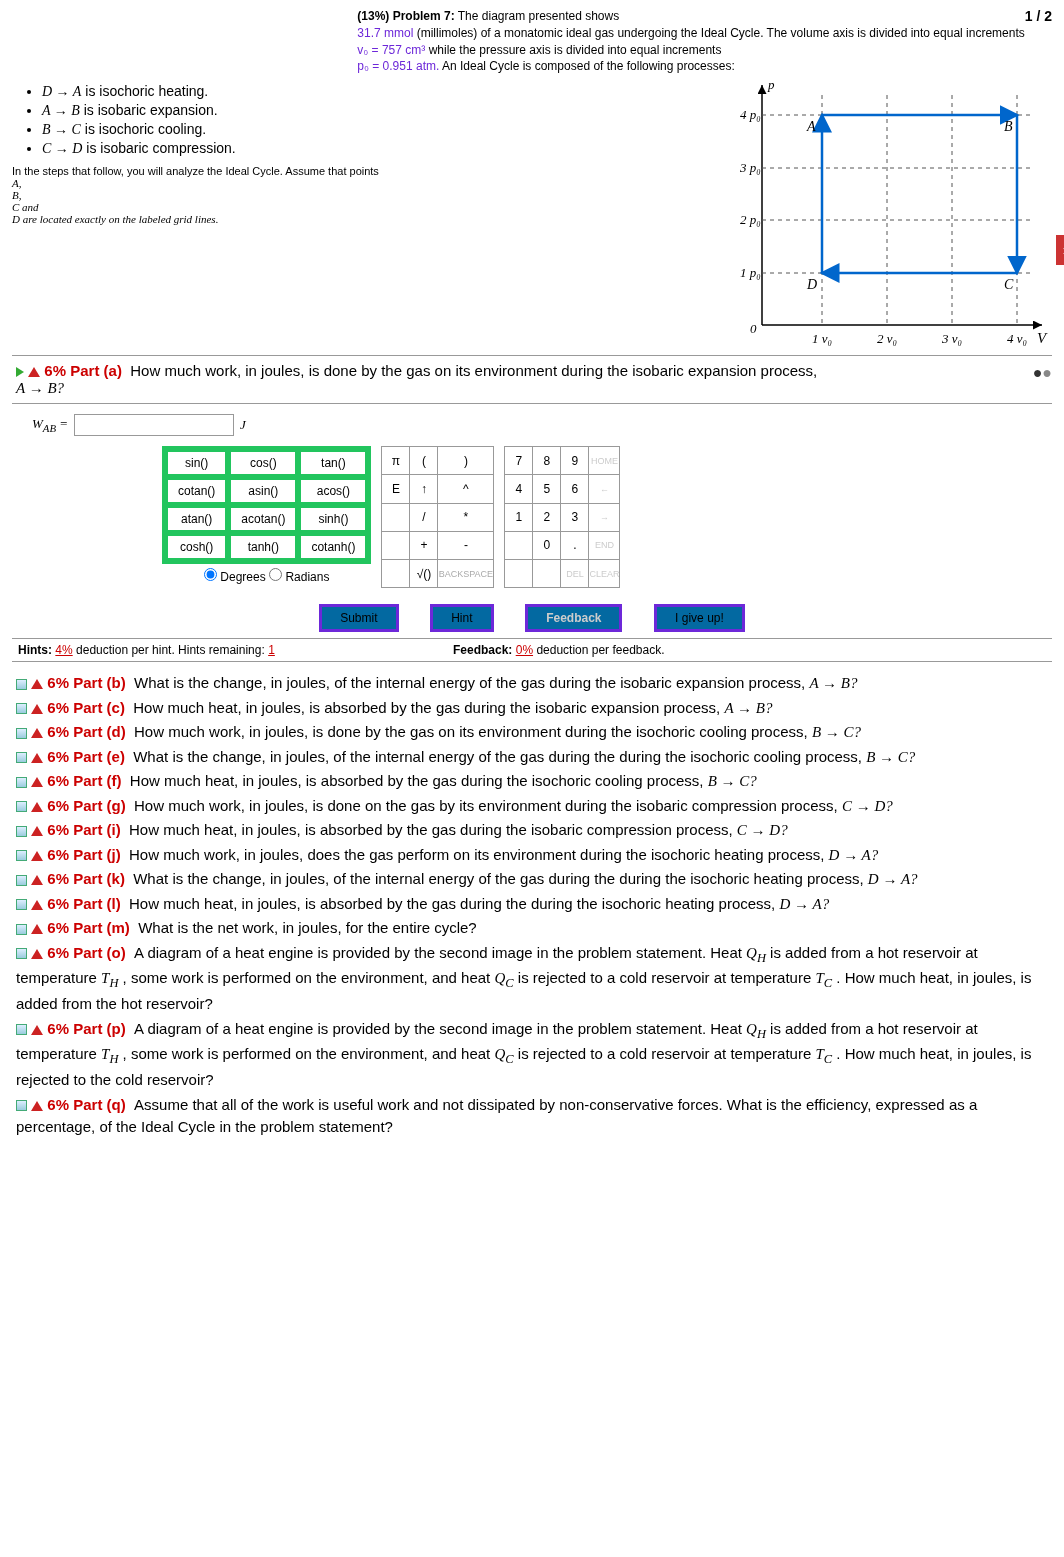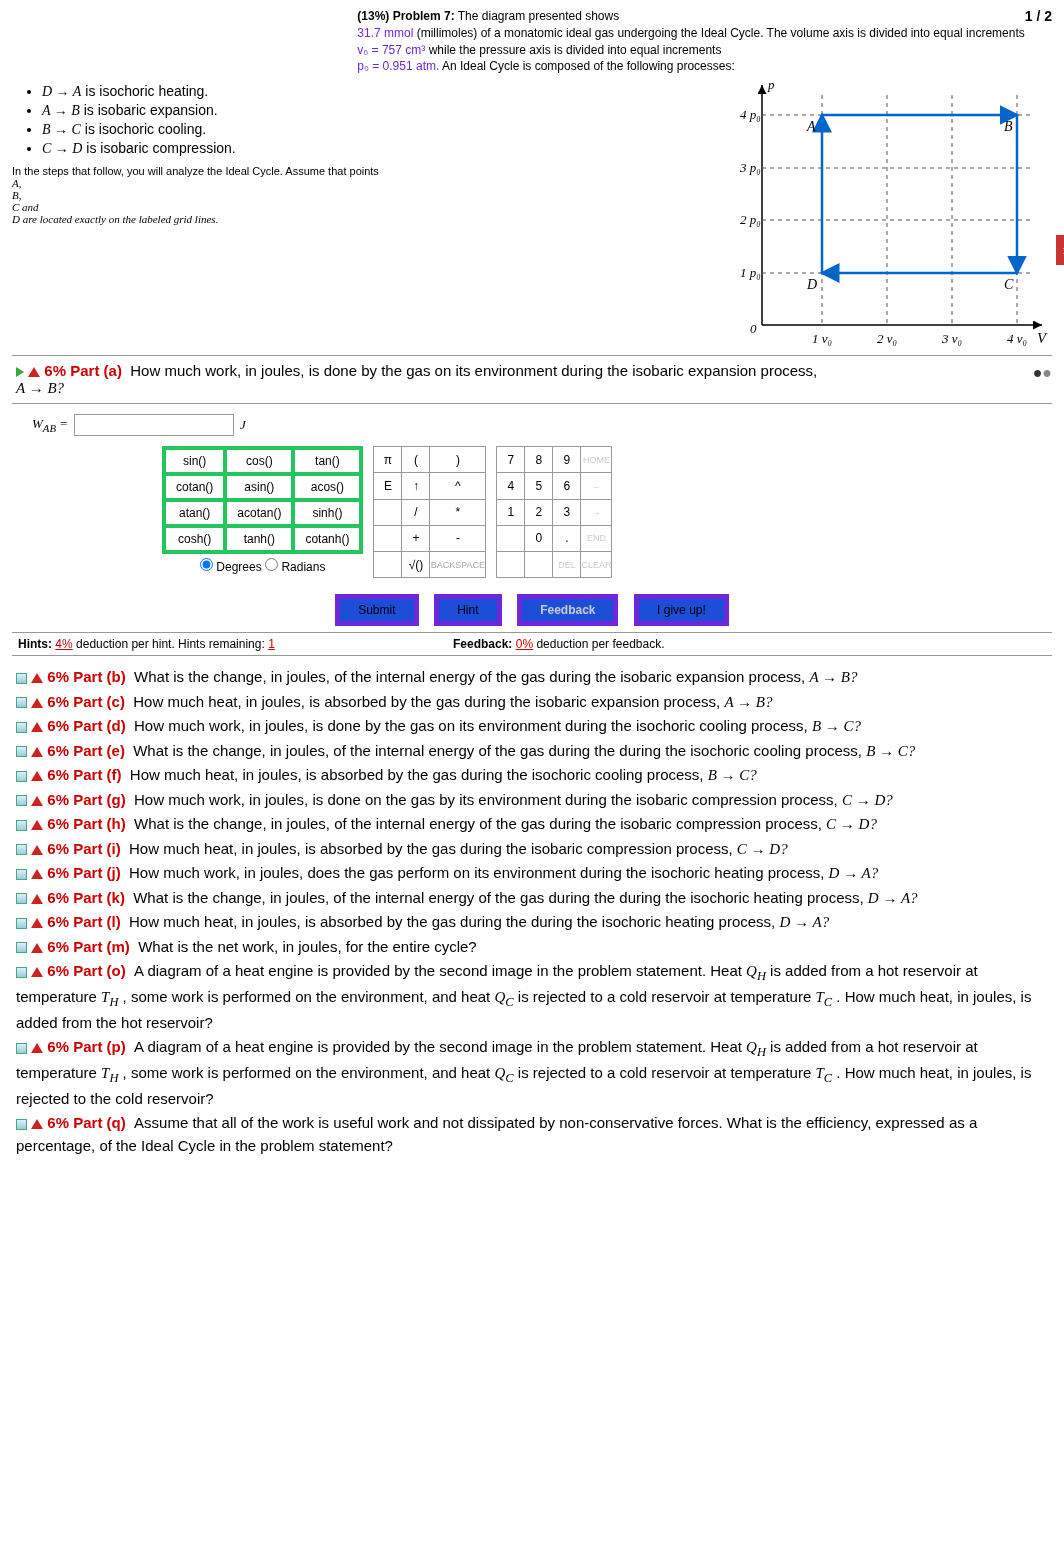--- a/index.html
+++ b/index.html
@@ -19,30 +19,30 @@
   .diagram-box { width: 340px; height: 280px; position: relative; }
   .diagram-svg { width: 100%; height: 100%; }
   .dot-indicator { text-align: right; margin-top: 6px; font-size: 16px; color: #888; }
   .dot-indicator .active { color: #333; }
   .part-header { border: 1px solid #999; border-left: none; border-right: none; padding: 6px 4px; font-size: 15px; }
   .percent-label { color: #c00; font-weight: bold; }
   .answer-row { padding: 10px 20px; display: flex; align-items: center; gap: 6px; font-family: 'Times New Roman', serif; font-style: italic; }
   .answer-input { width: 160px; height: 22px; border: 1px solid #999; }
   .keypad-area { padding: 0 150px 10px 150px; display: flex; gap: 10px; }
   .func-keys { border-collapse: collapse; }
-  .func-keys td { border: 4px solid #22c55e; padding: 4px 10px; text-align: center; font-size: 12px; background: #fff; cursor: pointer; min-width: 60px; }
+  .func-keys td { border: 6px solid #22c55e; padding: 4px 10px; text-align: center; font-size: 12px; background: #fff; cursor: pointer; min-width: 60px; }
   .deg-rad { font-size: 12px; padding: 4px; text-align: center; }
   .sym-keys { border-collapse: collapse; }
   .sym-keys td { border: 1px solid #999; width: 28px; height: 26px; text-align: center; font-size: 12px; background: #fff; cursor: pointer; }
   .sym-keys td.wide { width: 56px; font-size: 9px; color: #aaa; }
   .num-keys { border-collapse: collapse; }
   .num-keys td { border: 1px solid #999; width: 28px; height: 26px; text-align: center; font-size: 12px; background: #fff; cursor: pointer; }
   .num-keys td.dim { color: #ccc; font-size: 9px; }
   .action-btns { text-align: center; padding: 6px 0; }
-  .action-btns button { border: 5px solid #6d28d9; background: #1d4ed8; padding: 4px 18px; margin: 0 6px; font-size: 12px; cursor: pointer; }
+  .action-btns button { border: 3px solid #6d28d9; background: #0369a1; padding: 4px 18px; margin: 0 14px; font-size: 12px; cursor: pointer; }
   .action-btns button.fb { color: #ccc; font-weight: bold; }
   .hints-row { border: 1px solid #999; border-left: none; border-right: none; padding: 4px 6px; font-size: 12px; display: flex; gap: 35px; }
   .hints-left { flex: 0 0 400px; }
   .hints-row .pct { color: #c00; text-decoration: underline; }
   .parts-list { padding: 8px 4px; font-size: 15px; line-height: 1.5; }
   .parts-list .row { margin: 2px 0; }
   .sub-q { font-style: italic; font-family: 'Times New Roman', serif; }
   .icon-box { display:inline-block; width:11px; height:11px; border:1px solid #4a7; background:linear-gradient(#def,#9cd); vertical-align:middle; }
   .icon-warn { display:inline-block; width:0; height:0; border-left:6px solid transparent; border-right:6px solid transparent; border-bottom:10px solid #c22; vertical-align:middle; position:relative; }
   .play { display:inline-block; width:0; height:0; border-top:5px solid transparent; border-bottom:5px solid transparent; border-left:8px solid #3a3; vertical-align:middle; }
@@ -272,21 +272,20 @@
     </div>
   </div>
 
   <div class="parts-list" id="parts-list">
       <div class="row"><span class="icon-box"></span> <span class="icon-warn"></span> <span class="percent-label">6% Part (b)</span> &nbsp;What is the change, in joules, of the internal energy of the gas during the isobaric expansion process, <span class="sub-q">A → B?</span></div>
       <div class="row"><span class="icon-box"></span> <span class="icon-warn"></span> <span class="percent-label">6% Part (c)</span> &nbsp;How much heat, in joules, is absorbed by the gas during the isobaric expansion process, <span class="sub-q">A → B?</span></div>
       <div class="row"><span class="icon-box"></span> <span class="icon-warn"></span> <span class="percent-label">6% Part (d)</span> &nbsp;How much work, in joules, is done by the gas on its environment during the isochoric cooling process, <span class="sub-q">B → C?</span></div>
       <div class="row"><span class="icon-box"></span> <span class="icon-warn"></span> <span class="percent-label">6% Part (e)</span> &nbsp;What is the change, in joules, of the internal energy of the gas during the during the isochoric cooling process, <span class="sub-q">B → C?</span></div>
       <div class="row"><span class="icon-box"></span> <span class="icon-warn"></span> <span class="percent-label">6% Part (f)</span> &nbsp;How much heat, in joules, is absorbed by the gas during the isochoric cooling process, <span class="sub-q">B → C?</span></div>
       <div class="row"><span class="icon-box"></span> <span class="icon-warn"></span> <span class="percent-label">6% Part (g)</span> &nbsp;How much work, in joules, is done on the gas by its environment during the isobaric compression process, <span class="sub-q">C → D?</span></div>
-      <div class="row"><span class="icon-box"></span> <span class="icon-warn"></span> <span class="percent-label">6% Part (h)</span> &nbsp;What is the change, in joules, of the internal energy of the gas during the isobaric compression process, <span class="sub-q">C → D?</span></div>
       <div class="row"><span class="icon-box"></span> <span class="icon-warn"></span> <span class="percent-label">6% Part (i)</span> &nbsp;How much heat, in joules, is absorbed by the gas during the isobaric compression process, <span class="sub-q">C → D?</span></div>
       <div class="row"><span class="icon-box"></span> <span class="icon-warn"></span> <span class="percent-label">6% Part (j)</span> &nbsp;How much work, in joules, does the gas perform on its environment during the isochoric heating process, <span class="sub-q">D → A?</span></div>
       <div class="row"><span class="icon-box"></span> <span class="icon-warn"></span> <span class="percent-label">6% Part (k)</span> &nbsp;What is the change, in joules, of the internal energy of the gas during the during the isochoric heating process, <span class="sub-q">D → A?</span></div>
       <div class="row"><span class="icon-box"></span> <span class="icon-warn"></span> <span class="percent-label">6% Part (l)</span> &nbsp;How much heat, in joules, is absorbed by the gas during the during the isochoric heating process, <span class="sub-q">D → A?</span></div>
       <div class="row"><span class="icon-box"></span> <span class="icon-warn"></span> <span class="percent-label">6% Part (m)</span> &nbsp;What is the net work, in joules, for the entire cycle?</div>
       <div class="row"><span class="icon-box"></span> <span class="icon-warn"></span> <span class="percent-label">6% Part (o)</span> &nbsp;A diagram of a heat engine is provided by the second image in the problem statement. Heat <span class="italic">Q<sub>H</sub></span> is added from a hot reservoir at temperature <span class="italic">T<sub>H</sub></span> , some work is performed on the environment, and heat <span class="italic">Q<sub>C</sub></span> is rejected to a cold reservoir at temperature <span class="italic">T<sub>C</sub></span> . How much heat, in joules, is added from the hot reservoir?</div>
       <div class="row"><span class="icon-box"></span> <span class="icon-warn"></span> <span class="percent-label">6% Part (p)</span> &nbsp;A diagram of a heat engine is provided by the second image in the problem statement. Heat <span class="italic">Q<sub>H</sub></span> is added from a hot reservoir at temperature <span class="italic">T<sub>H</sub></span> , some work is performed on the environment, and heat <span class="italic">Q<sub>C</sub></span> is rejected to a cold reservoir at temperature <span class="italic">T<sub>C</sub></span> . How much heat, in joules, is rejected to the cold reservoir?</div>
       <div class="row"><span class="icon-box"></span> <span class="icon-warn"></span> <span class="percent-label">6% Part (q)</span> &nbsp;Assume that all of the work is useful work and not dissipated by non-conservative forces. What is the efficiency, expressed as a percentage, of the Ideal Cycle in the problem statement?</div>
     </div>
 </div>

